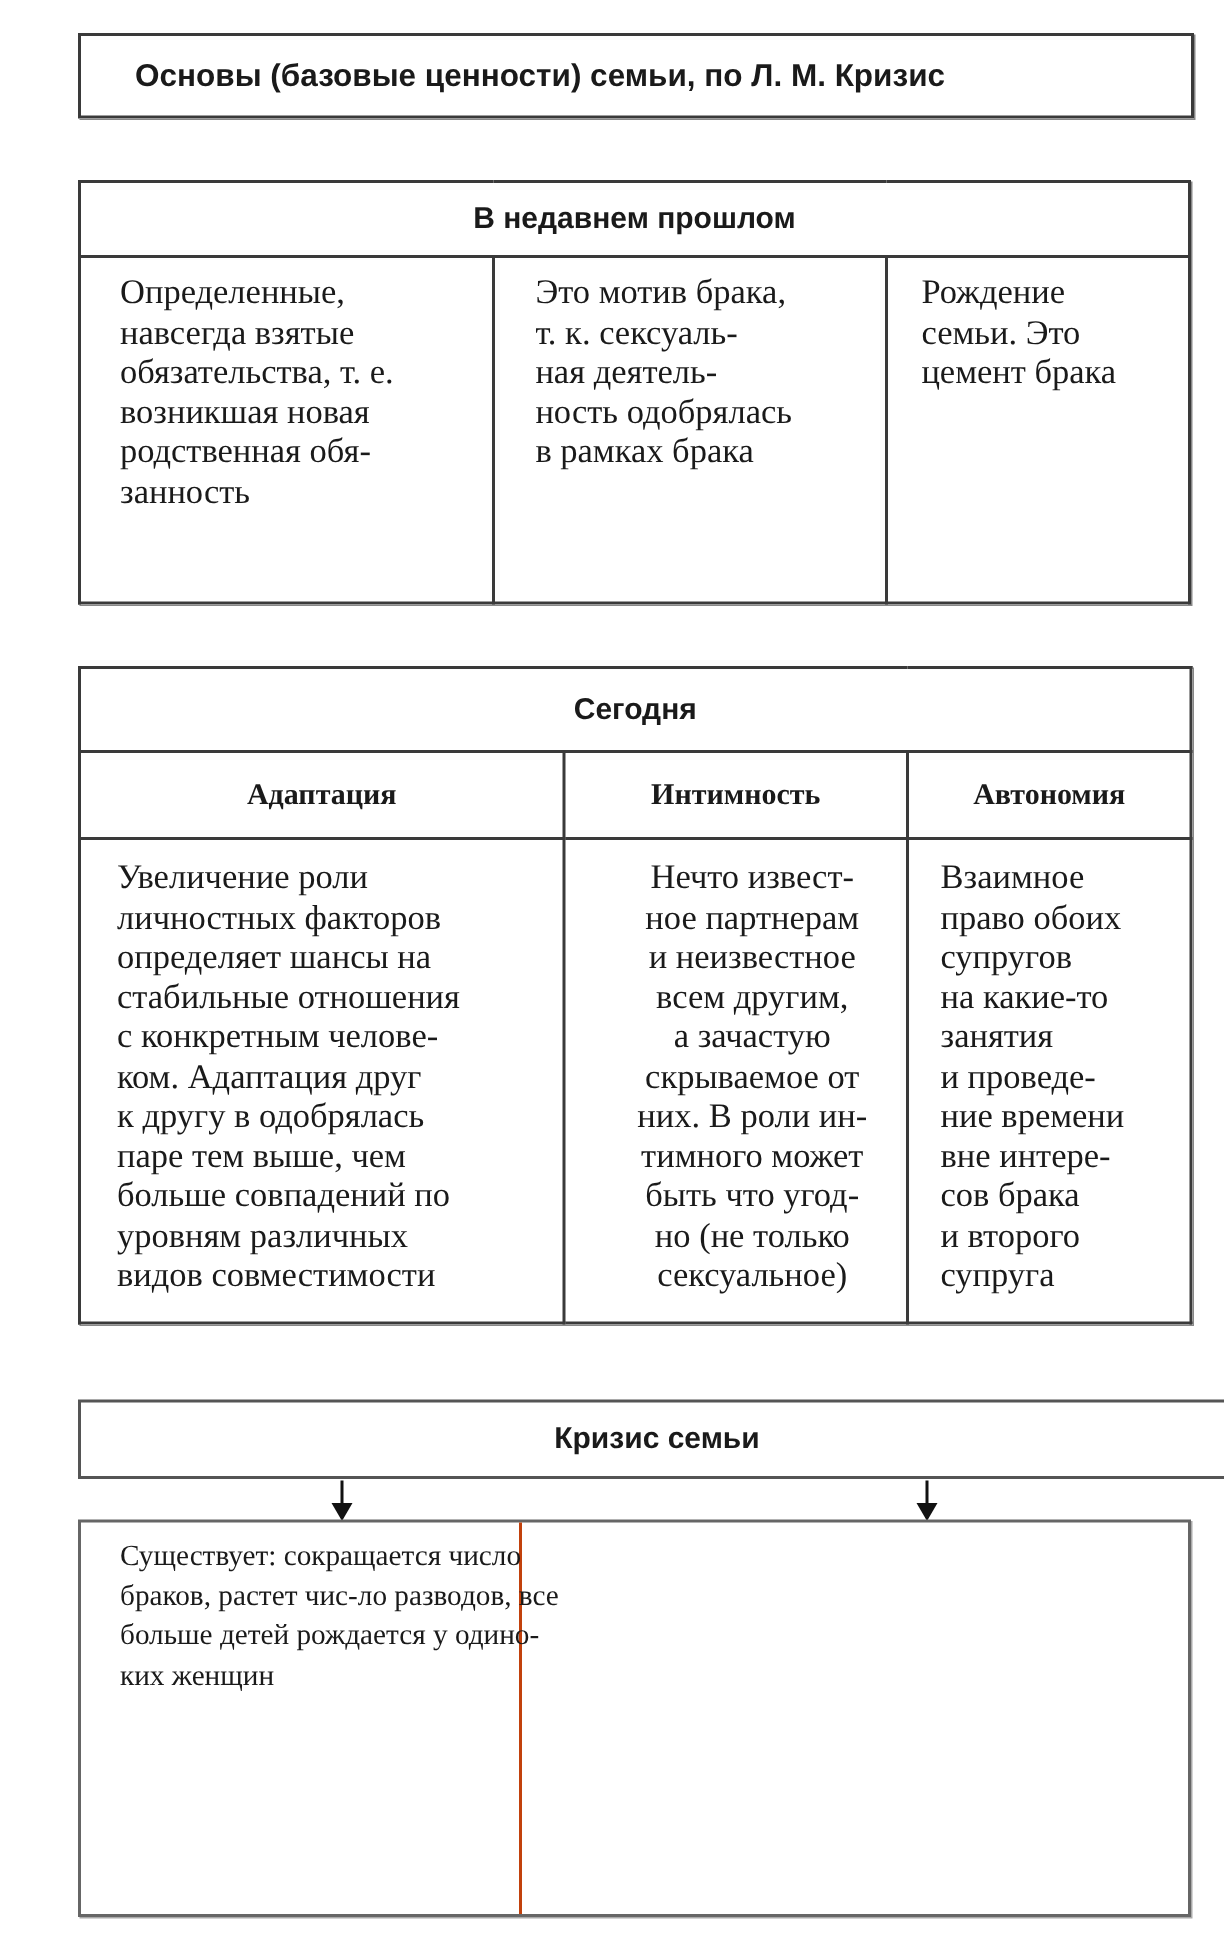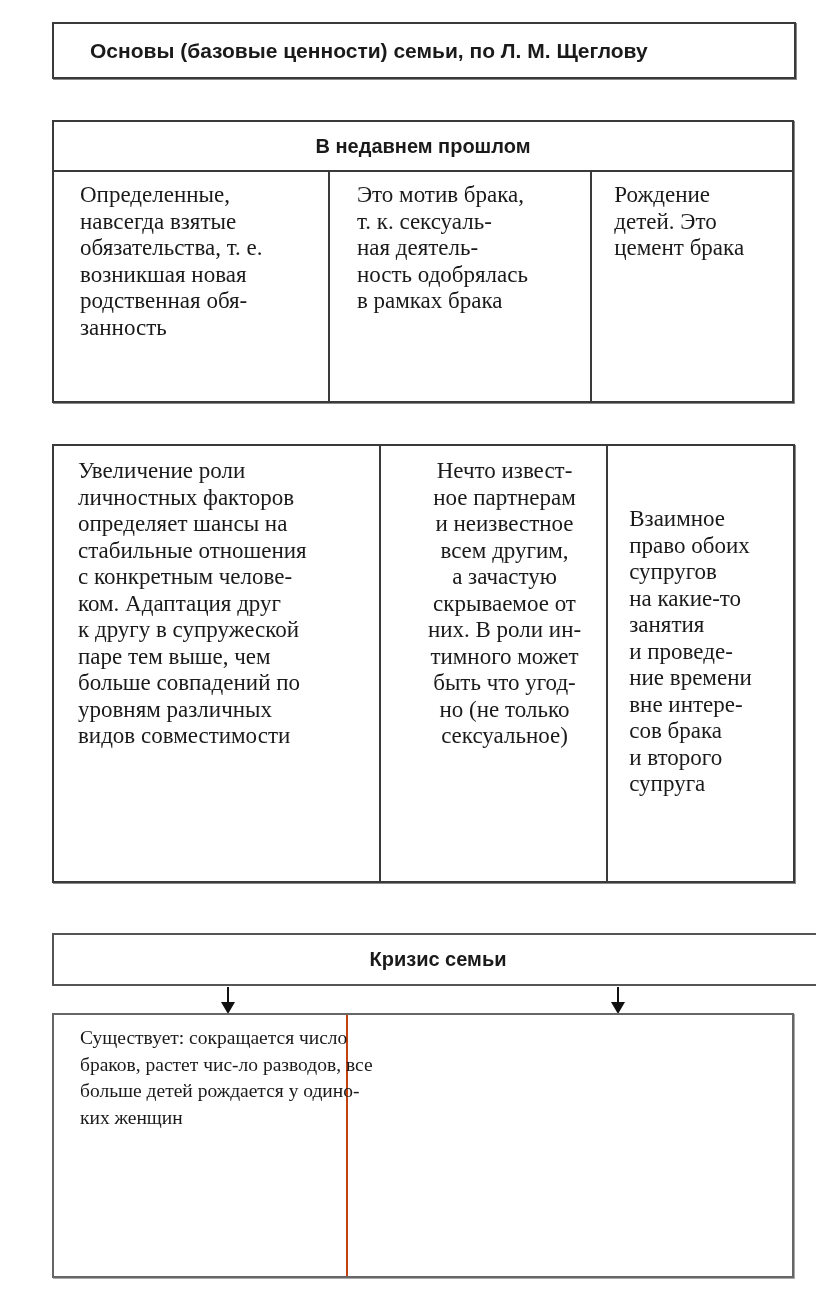--- a/index.html
+++ b/index.html
@@ -18,21 +18,21 @@
   .lower .l{width:294px;border-right:2px solid #c2410c;padding:10px 0 0 26px;box-sizing:border-box;}
   .lower .r{flex:1;padding:10px 18px 0 10px;box-sizing:border-box;}
   .lower .cell{font-size:19.5px;line-height:26.5px;}
   .just{text-align:justify;}
   .arrow{position:absolute;width:2px;background:#111;}
   .arrow::after{content:"";position:absolute;left:-6px;bottom:-2px;border-left:7px solid transparent;border-right:7px solid transparent;border-top:12px solid #111;}
 </style>
 </head>
 <body>
 
-<div class="abs title-box sans">Основы (базовые ценности) семьи, по Л. М. Щеглову</div>
+<div class="abs title-box sans">Основы (базовые ценности) семьи, по Л. М. Кризис</div>
 
 <table class="t" style="left:52px;top:120px;width:742px;height:283px;">
   <tbody>
       <tr style="height:50px;">
     <td colspan="3" class="sechead" style="vertical-align:middle;text-align:center;">В недавнем прошлом</td>
   </tr>
   <tr>
     <td>
           <div class="cell" style="padding:10px 0 0 26px;">Определенные,
 навсегда взятые
@@ -43,58 +43,66 @@
         </td>
     <td>
           <div class="cell" style="padding:10px 0 0 27px;">Это мотив брака,
 т. к. сексуаль-
 ная деятель-
 ность одобрялась
 в рамках брака</div>
         </td>
     <td>
           <div class="cell" style="padding:10px 0 0 22px;">Рождение
-детей. Это
+семьи. Это
 цемент брака</div>
         </td>
   </tr>
 </tbody>
   </table>
 
 <table class="t" style="left:52px;top:444px;width:743px;height:439px;">
   <tbody>
+      <tr style="height:56px;">
+    <td colspan="3" class="sechead" style="vertical-align:middle;">Сегодня</td>
+  </tr>
+  <tr style="height:58px;">
+    <td class="colhead" style="width:321px;">Адаптация</td>
+    <td class="colhead" style="width:227px;">Интимность</td>
+    <td class="colhead">Автономия</td>
+  </tr>
   <tr>
     <td>
           <div class="cell" style="padding:12px 0 0 24px;">Увеличение роли
 личностных факторов
 определяет шансы  на
 стабильные отношения
 с конкретным челове-
 ком. Адаптация  друг
-к другу в супружеской
+к другу в одобрялась
 паре тем выше, чем
 больше совпадений  по
 уровням различных
 видов совместимости</div>
         </td>
     <td>
           <div class="cell" style="padding:12px 0 0 22px;text-align:center;">Нечто извест-
 ное партнерам
 и неизвестное
 всем другим,
 а зачастую
 скрываемое от
 них. В роли ин-
 тимного может
 быть что угод-
 но (не только
 сексуальное)</div>
         </td>
     <td>
-          <div class="cell" style="padding:12px 0 0 21px;margin-top:48px;">Взаимное
+          <div class="cell" style="padding:12px 0 0 21px;">Взаимное
 право обоих
 супругов
 на какие-то
 занятия
 и проведе-
 ние времени
 вне интере-
 сов брака
 и второго
 супруга</div>

